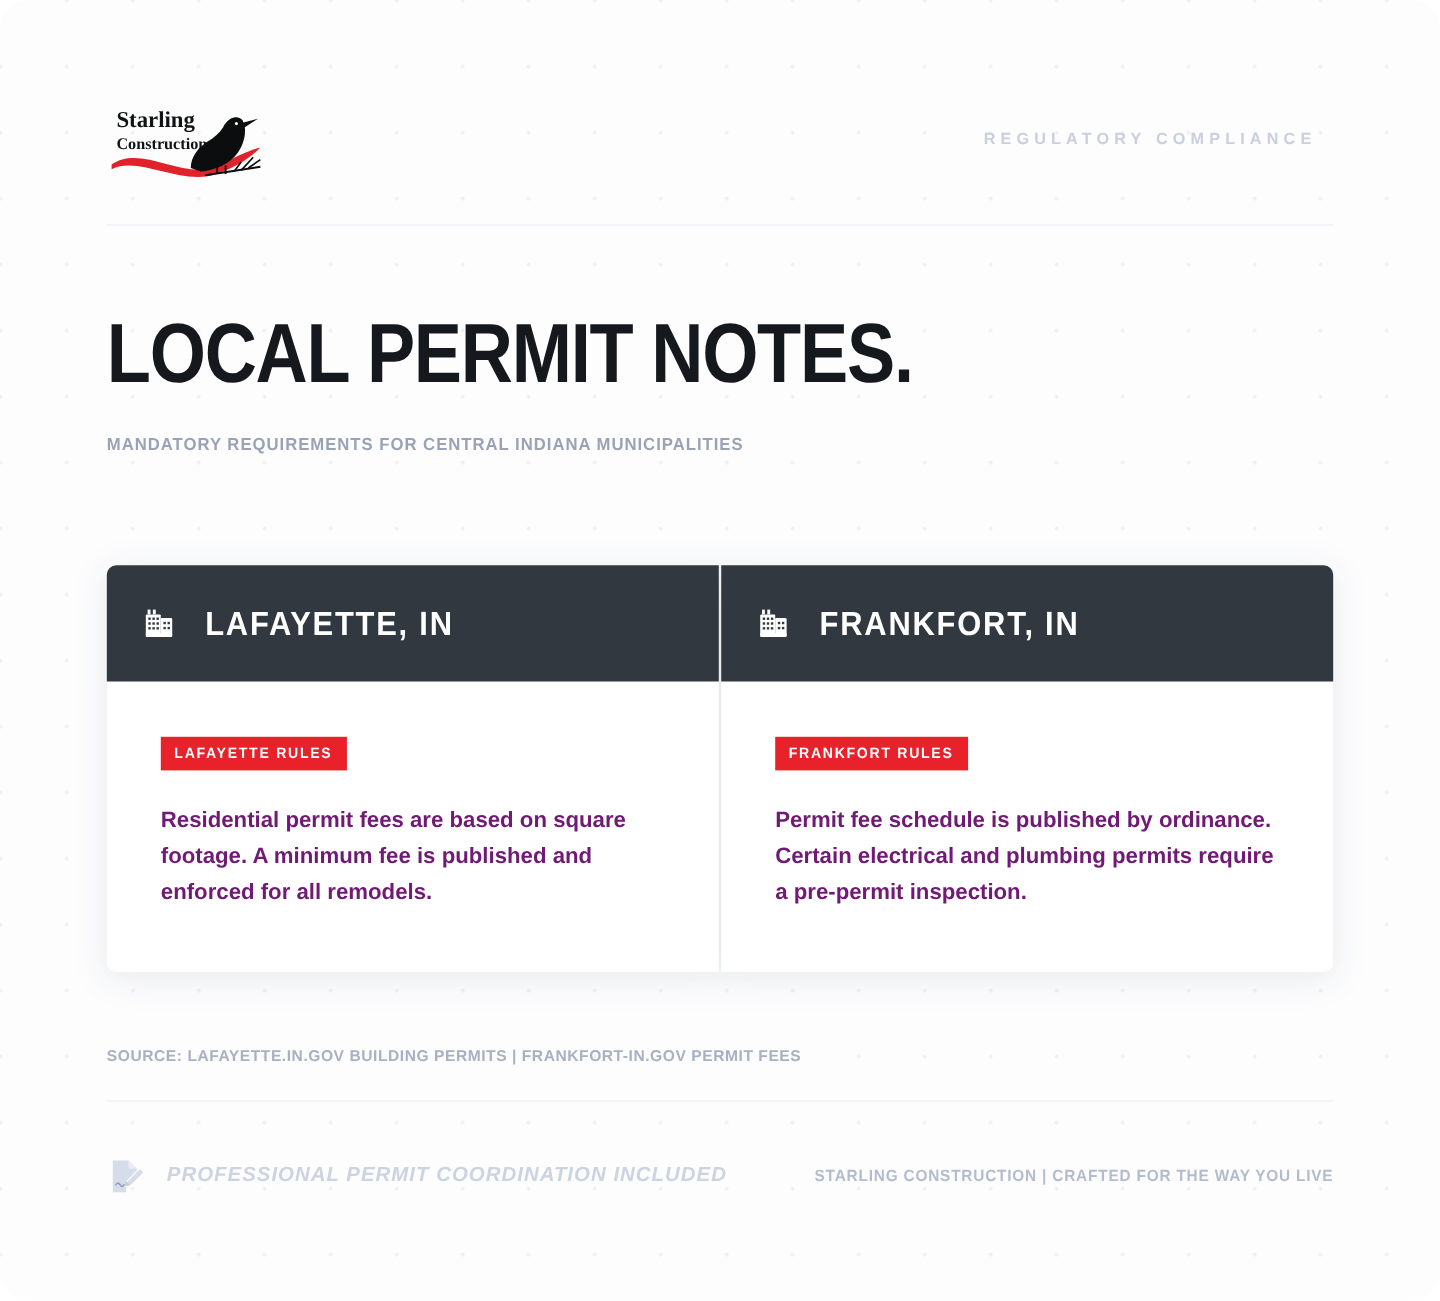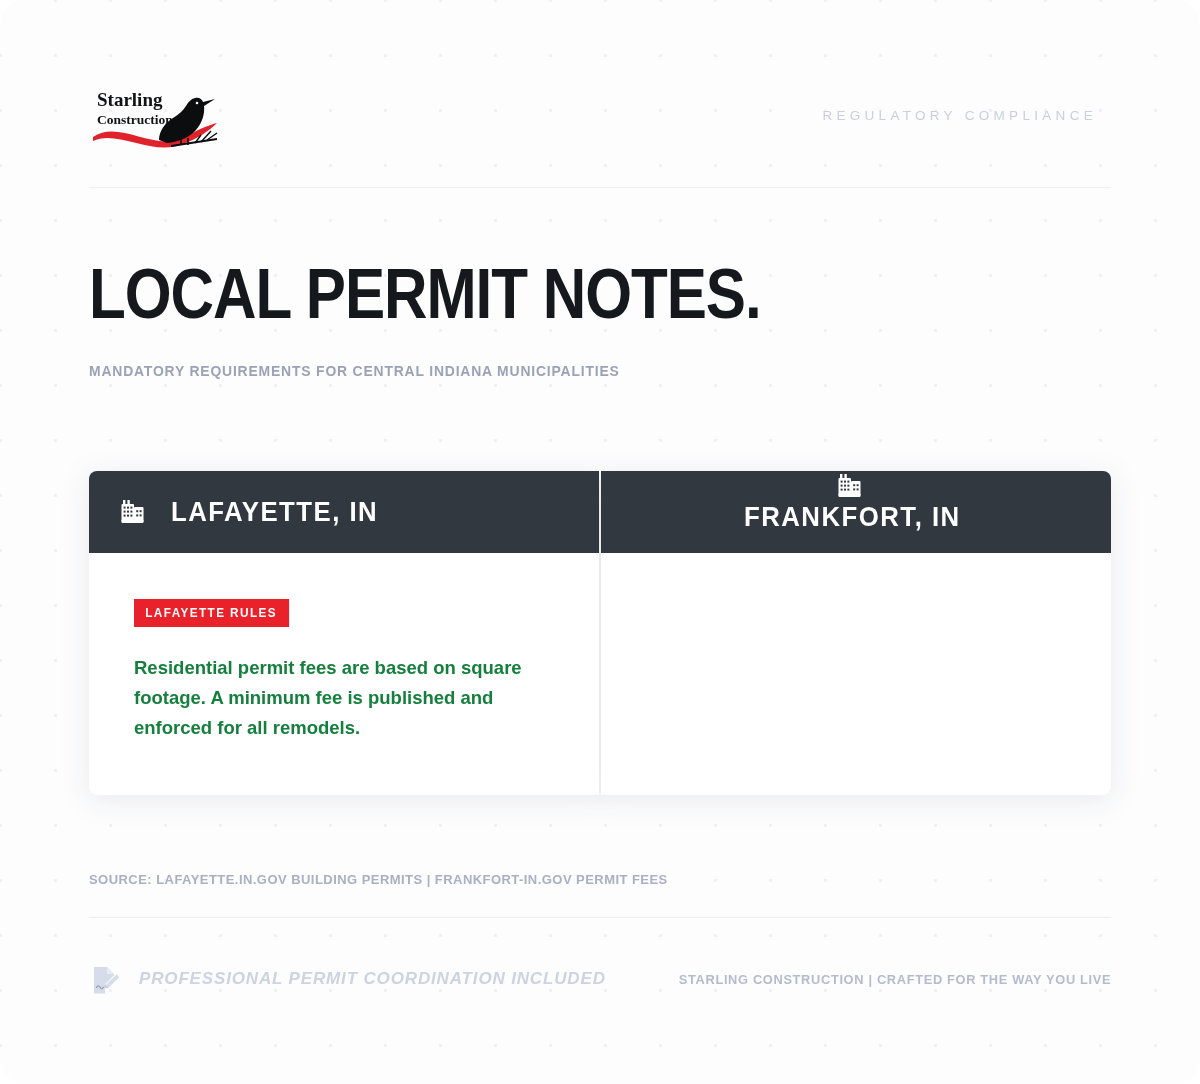--- a/index.html
+++ b/index.html
@@ -49,21 +49,21 @@
   }
   .logo {
     display: block;
     width: 140px;
     height: 68px;
     position: relative;
   }
   .logo svg { display: block; }
   .eyebrow {
     font-size: 13.5px;
-    font-weight: 400;
+    font-weight: 700;
     letter-spacing: 4.3px;
     color: #c9cfdd;
     white-space: nowrap;
     text-align: center;
   }
 
   .rule-top {
     position: absolute;
     top: 187px;
     left: 0;
@@ -117,28 +117,28 @@
     background: #ffffff;
     display: flex;
     flex-direction: column;
     min-width: 0;
   }
   .card:first-child  { border-radius: 8px 0 0 8px; }
   .card:last-child   { border-radius: 0 8px 8px 0; }
 
   .card-head {
     background: #323840;
-    height: 82px;
+    height: 97px;
     display: flex;
     align-items: center;
     padding: 0 18px 0 30px;
     box-sizing: border-box;
   }
   .card:first-child .card-head { border-radius: 8px 0 0 0; }
-  .card:last-child  .card-head { border-radius: 0 8px 0 0; flex-direction: column; }
+  .card:last-child  .card-head { border-radius: 0 8px 0 0; }
 
   .city-icon {
     flex: 0 0 auto;
     width: 30px;
     height: 30px;
     margin-right: 22px;
     display: block;
   }
   .card-title {
     font-family: "Liberation Sans Narrow", "Liberation Sans", sans-serif;
@@ -164,21 +164,21 @@
     padding: 7px 13px 7px 12px;
     transform: scaleX(0.94);
     transform-origin: left center;
     white-space: nowrap;
   }
   .card-text {
     margin: 26px 0 0 0;
     font-size: 18.5px;
     line-height: 30px;
     font-weight: 700;
-    color: #15803d;
+    color: #701a75;
   }
 
   
   .source {
     position: absolute;
     top: 872px;
     left: 0;
     font-size: 13px;
     font-weight: 600;
     letter-spacing: 0.45px;
@@ -329,20 +329,24 @@
                 <rect x="11.4" y="17.6" width="2" height="2"></rect>
                 <rect x="17.2" y="13.2" width="2" height="2"></rect>
                 <rect x="20.6" y="13.2" width="2" height="2"></rect>
                 <rect x="17.2" y="17.4" width="2" height="2"></rect>
                 <rect x="20.6" y="17.4" width="2" height="2"></rect>
               </g>
             </svg>
           </span>
           <span class="card-title">FRANKFORT, IN</span>
         </div>
+        <div class="card-body">
+          <span class="badge">FRANKFORT RULES</span>
+          <p class="card-text">Permit fee schedule is published by ordinance. Certain electrical and plumbing permits require a pre-permit inspection.</p>
+        </div>
       </div>
 
     </div>
 
     <div class="source">SOURCE: LAFAYETTE.IN.GOV BUILDING PERMITS | FRANKFORT-IN.GOV PERMIT FEES</div>
 
     <div class="rule-bot"></div>
 
     <div class="footer">
       <div class="footer-left">

